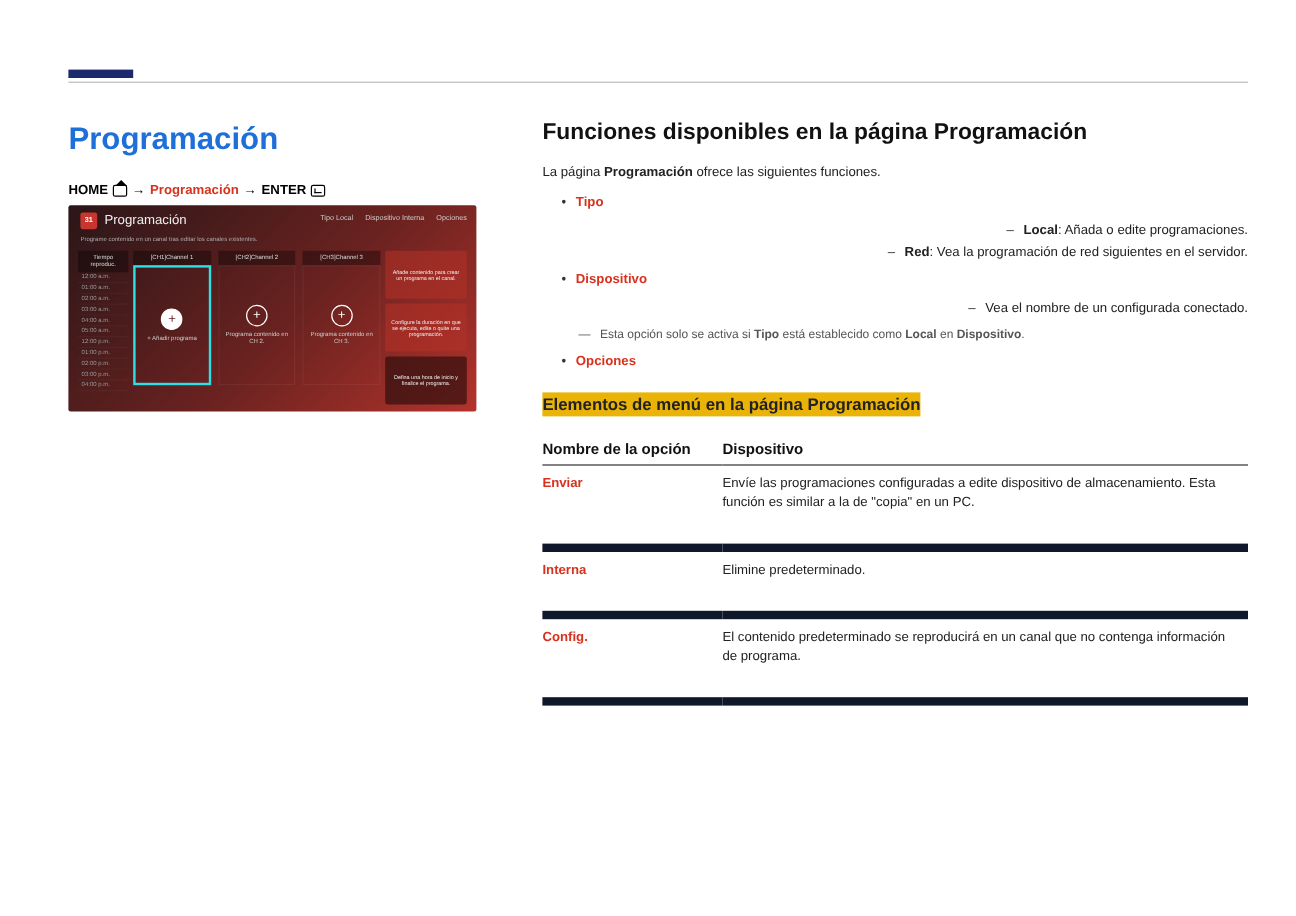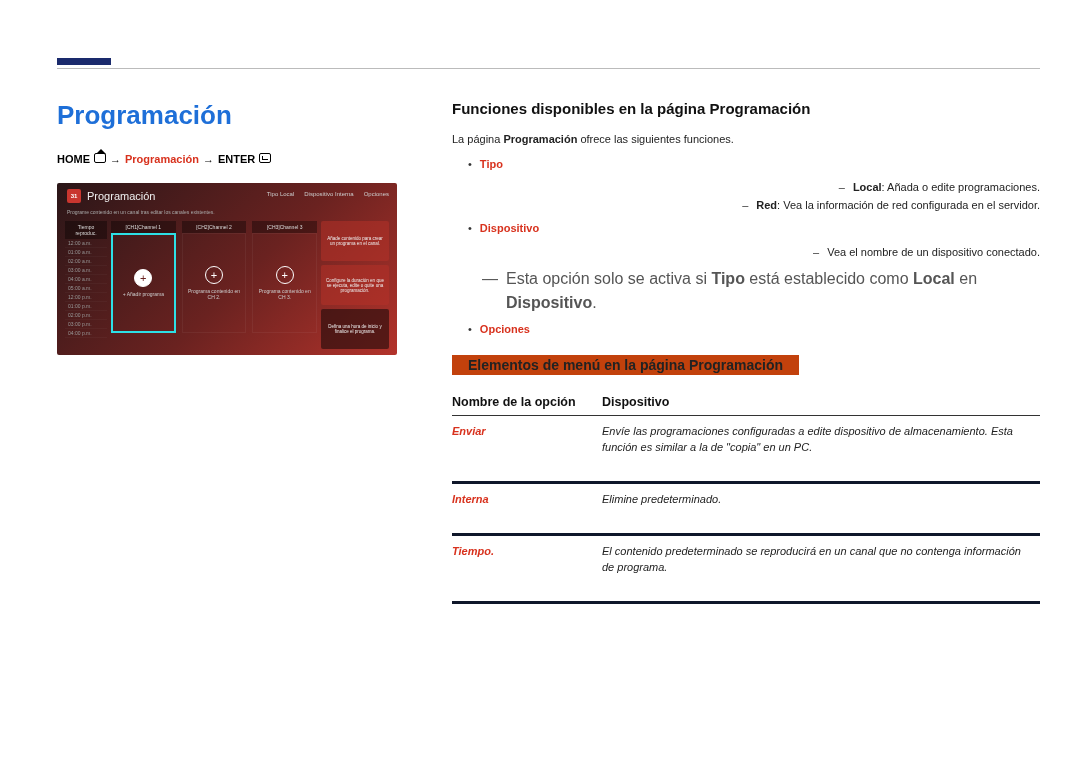--- a/index.html
+++ b/index.html
@@ -2,21 +2,21 @@
 <html><head>
 <meta charset="utf-8">
 <style>
   * { margin: 0; padding: 0; box-sizing: border-box; }
   body { font-family: Arial, Helvetica, sans-serif; width: 1080px; height: 763px; background: #fff; color: #222; position: relative; }
   .top-accent { position: absolute; left: 57px; top: 58px; width: 54px; height: 7px; background: #1a2a6c; }
   .hr-top { position: absolute; left: 57px; top: 68px; right: 40px; height: 1px; background: #bbb; }
   .col-left { position: absolute; left: 57px; top: 100px; width: 350px; }
   .col-right { position: absolute; left: 452px; top: 100px; width: 588px; }
   .title-main { color: #1e6fd8; font-size: 26px; font-weight: bold; margin-bottom: 22px; }
-  .breadcrumb { font-size: 11px; font-weight: bold; color: #000; margin-bottom: 18px; display: flex; align-items: flex-start; gap: 4px; flex-wrap: wrap; }
+  .breadcrumb { font-size: 11px; font-weight: bold; color: #000; margin-bottom: 6px; display: flex; align-items: center; gap: 4px; flex-wrap: wrap; }
   .bc-red { color: #d8321e; }
   .bc-icon { display: inline-block; width: 12px; height: 10px; border: 1px solid #000; border-radius: 2px; position: relative; }
   .bc-icon.home::before { content: ""; position: absolute; top: -5px; left: 1px; width: 0; height: 0; border-left: 5px solid transparent; border-right: 5px solid transparent; border-bottom: 5px solid #000; }
   .bc-icon.enter::after { content: ""; position: absolute; top: 2px; left: 2px; width: 5px; height: 3px; border-left: 1px solid #000; border-bottom: 1px solid #000; }
   .screenshot { width: 340px; height: 172px; background: linear-gradient(135deg, #2a1618 0%, #6a2220 55%, #b3332b 100%); border-radius: 2px; position: relative; overflow: hidden; font-size: 6px; color: #ddd; }
   .ss-header { display: flex; align-items: center; padding: 6px 10px; gap: 6px; }
   .ss-cal-icon { width: 14px; height: 14px; background: #c9362f; border-radius: 2px; display: flex; align-items: center; justify-content: center; font-size: 6px; font-weight: bold; color: #fff; }
   .ss-title { font-size: 11px; color: #eee; font-weight: 300; }
   .ss-top-right { position: absolute; right: 8px; top: 8px; display: flex; gap: 10px; font-size: 6px; color: #ccc; }
   .ss-sub { font-size: 5px; color: #aaa; padding: 0 10px 6px; }
@@ -29,37 +29,37 @@
   .ss-ch { flex: 1; }
   .ss-ch-hd { background: rgba(0,0,0,.35); padding: 3px; font-size: 5px; text-align: center; white-space: nowrap; overflow: hidden; }
   .ss-ch-body { height: 100px; border: 1px solid rgba(255,255,255,.05); display: flex; flex-direction: column; align-items: center; justify-content: center; gap: 4px; }
   .ss-ch.sel .ss-ch-body { border: 2px solid #2de0e6; }
   .ss-plus { width: 18px; height: 18px; border: 1px solid #fff; border-radius: 50%; display: flex; align-items: center; justify-content: center; font-size: 11px; color: #fff; }
   .ss-ch.sel .ss-plus { background: #fff; color: #6a2220; }
   .ss-plus-label { font-size: 5px; color: #ccc; text-align: center; padding: 0 2px; }
   .ss-side { width: 68px; display: flex; flex-direction: column; gap: 4px; margin-left: 4px; }
   .ss-side-box { background: rgba(180,50,40,.55); border-radius: 2px; padding: 4px; font-size: 4.5px; color: #eee; text-align: center; flex: 1; display: flex; align-items: center; justify-content: center; }
   .ss-side-box.dark { background: rgba(30,10,10,.6); }
-  .h2 { font-size: 15px; font-weight: bold; color: #111; margin-bottom: 14px; }
-  .h3 { font-size: 14px; font-weight: bold; background: #c2410c; display: inline-block; padding: 2px 16px; margin: 10px 0 10px; }
+  .h2 { font-size: 19px; font-weight: bold; color: #111; margin-bottom: 14px; }
+  .h3 { font-size: 14px; font-weight: bold; background: #eab308; display: inline-block; padding: 2px 0; margin: 10px 0 10px; }
   .para { font-size: 11px; color: #222; margin-bottom: 8px; line-height: 1.5; }
   .bold { font-weight: bold; }
   .red { color: #d8321e; font-weight: bold; }
   .bullet-list { margin-left: 16px; margin-bottom: 6px; }
   .bullet { font-size: 11px; line-height: 1.6; display: flex; gap: 8px; }
   .bullet::before { content: "•"; color: #333; }
   .sub-bullet-list { margin-left: 30px; margin-bottom: 6px; }
   .sub-bullet { font-size: 11px; line-height: 1.6; display: flex; gap: 8px; justify-content: flex-end; }
   .sub-bullet::before { content: "–"; color: #333; flex-shrink: 0; }
-  .note { font-size: 16px; color: #555; margin-left: 30px; margin-bottom: 6px; display: flex; gap: 8px; line-height: 1.5; }
+  .note { font-size: 10px; color: #555; margin-left: 30px; margin-bottom: 6px; display: flex; gap: 8px; line-height: 1.5; }
   .note::before { content: "―"; color: #555; flex-shrink: 0; }
   table { width: 100%; border-collapse: collapse; margin-top: 4px; font-size: 11px; }
   th { text-align: left; font-size: 12.5px; font-weight: bold; color: #111; padding: 6px 0; border-bottom: 1px solid #333; margin-left: 33px; }
   th.col1 { width: 150px; }
-  td { padding: 8px 6px 25px 0; vertical-align: top; border-bottom: 3px solid #0f172a; line-height: 1.45; font-style: italic; }
+  td { padding: 8px 6px 25px 0; vertical-align: top; border-bottom: 7px solid #0f172a; line-height: 1.45; }
   td.name { color: #d8321e; font-weight: bold; font-size: 11px; }
 </style>
 </head>
 <body>
 
 <div class="top-accent"></div>
 <div class="hr-top"></div>
 
 <div class="col-left">
   <div class="title-main">Programación</div>
@@ -143,32 +143,32 @@
   <div class="bullet-list">
     <div class="bullet">
         <span class="red">Tipo</span>
       </div>
   </div>
   <div class="sub-bullet-list">
     <div class="sub-bullet">
         <span><span class="bold">Local</span><span>: Añada o edite programaciones.</span></span>
       </div>
     <div class="sub-bullet">
-        <span><span class="bold">Red</span><span>: Vea la información de red configurada en el servidor.</span></span>
+        <span><span class="bold">Red</span><span>: Vea la programación de red siguientes en el servidor.</span></span>
       </div>
   </div>
 
   <div class="bullet-list">
     <div class="bullet">
         <span class="red">Dispositivo</span>
       </div>
   </div>
   <div class="sub-bullet-list">
     <div class="sub-bullet">
-        <span>Vea el nombre de un dispositivo conectado.</span>
+        <span>Vea el nombre de un configurada conectado.</span>
       </div>
   </div>
   <div class="note">
     <span>
       <span>Esta opción solo se activa si </span><span class="bold">Tipo</span><span> está establecido como </span><span class="bold">Local</span><span> en </span><span class="bold">Dispositivo</span><span>.</span>
     </span>
   </div>
 
   <div class="bullet-list">
     <div class="bullet">
@@ -188,18 +188,18 @@
     <tbody>
       <tr>
         <td class="name">Enviar</td>
         <td>Envíe las programaciones configuradas a edite dispositivo de almacenamiento. Esta función es similar a la de "copia" en un PC.</td>
       </tr>
       <tr>
         <td class="name">Interna</td>
         <td>Elimine predeterminado.</td>
       </tr>
       <tr>
-        <td class="name">Tiempo.</td>
+        <td class="name">Config.</td>
         <td>El contenido predeterminado se reproducirá en un canal que no contenga información de programa.</td>
       </tr>
     </tbody>
   </table>
 </div>
 
 </body></html>

